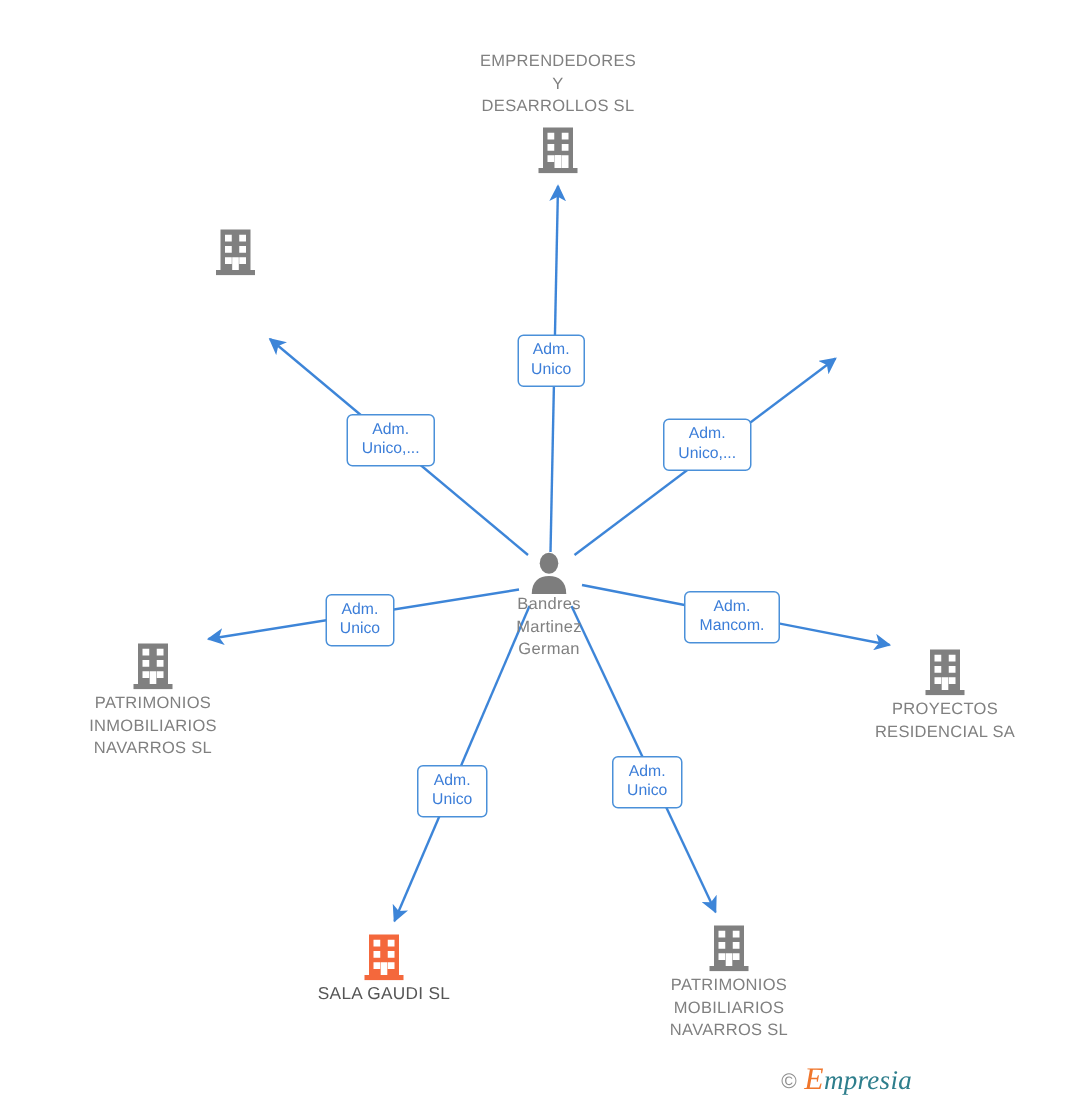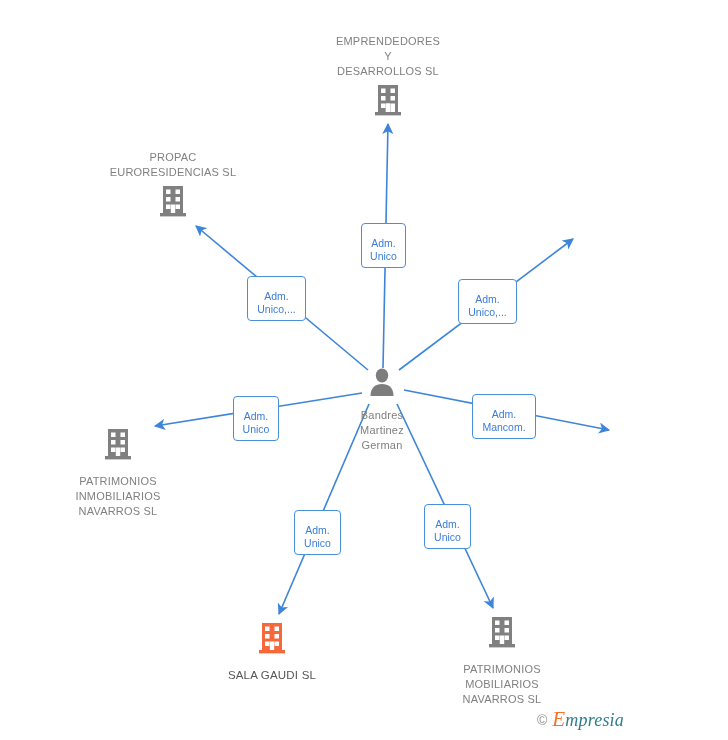--- a/index.html
+++ b/index.html
@@ -6,21 +6,21 @@
   html,body{margin:0;padding:0;}
   body{
     width:728px;height:740px;
     background:#ffffff;
     font-family:"Liberation Sans", sans-serif;
     position:relative;
     overflow:hidden;
     -webkit-font-smoothing:antialiased;
   }
   #graph{
-    position:absolute;left:16px;top:0;width:618px;height:740px;
+    position:absolute;left:0;top:0;width:618px;height:740px;
   }
   svg#edges{position:absolute;left:0;top:0;width:728px;height:740px;}
 
   
   .node{
     position:absolute;
     width:170px;
     margin-left:-85px;
     text-align:center;
     line-height:15px;
@@ -34,37 +34,37 @@
   .node.highlight .caption{
     color:#555555;
     font-weight:normal;
     font-size:11.5px;
   }
   .node .icon-wrap{
     display:flex;justify-content:center;align-items:flex-end;
     height:36px;
   }
   .node.caption-above .caption{margin-bottom:3px;}
-  .node.caption-below .caption{margin-top:12px;}
+  .node.caption-below .caption{margin-top:0;}
 
   
   .bld{color:#808080;display:block;}
   .bld.orange{color:#f4683c;}
   .person{color:#7d7d7d;display:block;}
 
   
   .elabel{
     position:absolute;
     border:1px solid #4a90d9;
     border-radius:4px;
     background:#ffffff;
     color:#3b7dd8;
     font-size:10.5px;
     line-height:13px;
-    padding:13px 6px 4px 6px;
+    padding:3px 6px 4px 6px;
     text-align:center;
     white-space:pre-line;
     box-sizing:border-box;
   }
 
   
   #watermark{
     position:absolute;right:10px;bottom:8px;
     display:flex;align-items:center;gap:5px;
     font-size:15px;
@@ -115,22 +115,20 @@
         <rect x="8" y="19.5" width="4.5" height="4.5" fill="#fff"></rect>
         <rect x="17.5" y="19.5" width="4.5" height="8.5" fill="#fff"></rect>
         <rect x="12.8" y="19.5" width="4.4" height="8.5" fill="#fff"></rect>
         <rect x="12.8" y="19.5" width="4.4" height="8.5" fill="#fff"></rect>
         <rect x="2" y="28" width="26" height="3.4" fill="currentColor"></rect>
       </svg>
     </div>
   </div>
 
   <div class="node caption-above" style="left:157px;top:150px;">
-    <div class="caption">PROPAC
-EURORESIDENCIAS SL</div>
     <div class="icon-wrap">
       <svg class="bld" width="30" height="34" viewBox="0 0 30 34" xmlns="http://www.w3.org/2000/svg">
         <rect x="5" y="1" width="20" height="27" fill="currentColor"></rect>
         <rect x="8" y="4.5" width="4.5" height="4.5" fill="#fff"></rect>
         <rect x="17.5" y="4.5" width="4.5" height="4.5" fill="#fff"></rect>
         <rect x="8" y="12" width="4.5" height="4.5" fill="#fff"></rect>
         <rect x="17.5" y="12" width="4.5" height="4.5" fill="#fff"></rect>
         <rect x="8" y="19.5" width="4.5" height="4.5" fill="#fff"></rect>
         <rect x="17.5" y="19.5" width="4.5" height="4.5" fill="#fff"></rect>
         <rect x="12.8" y="19.5" width="4.4" height="8.5" fill="#fff"></rect>
@@ -152,20 +150,37 @@
         <rect x="17.5" y="19.5" width="4.5" height="4.5" fill="#fff"></rect>
         <rect x="12.8" y="19.5" width="4.4" height="8.5" fill="#fff"></rect>
         <rect x="2" y="28" width="26" height="3.4" fill="currentColor"></rect>
       </svg>
     </div>
     <div class="caption">PATRIMONIOS
 INMOBILIARIOS
 NAVARROS SL</div>
   </div>
 
+  <div class="node caption-below" style="left:630px;top:430px;">
+    <div class="icon-wrap">
+      <svg class="bld" width="30" height="34" viewBox="0 0 30 34" xmlns="http://www.w3.org/2000/svg">
+        <rect x="5" y="1" width="20" height="27" fill="currentColor"></rect>
+        <rect x="8" y="4.5" width="4.5" height="4.5" fill="#fff"></rect>
+        <rect x="17.5" y="4.5" width="4.5" height="4.5" fill="#fff"></rect>
+        <rect x="8" y="12" width="4.5" height="4.5" fill="#fff"></rect>
+        <rect x="17.5" y="12" width="4.5" height="4.5" fill="#fff"></rect>
+        <rect x="8" y="19.5" width="4.5" height="4.5" fill="#fff"></rect>
+        <rect x="17.5" y="19.5" width="4.5" height="4.5" fill="#fff"></rect>
+        <rect x="12.8" y="19.5" width="4.4" height="8.5" fill="#fff"></rect>
+        <rect x="2" y="28" width="26" height="3.4" fill="currentColor"></rect>
+      </svg>
+    </div>
+    <div class="caption">PROYECTOS
+RESIDENCIAL SA</div>
+  </div>
 
   <div class="node caption-below highlight" style="left:256px;top:620px;">
     <div class="icon-wrap">
       <svg class="bld orange" width="30" height="34" viewBox="0 0 30 34" xmlns="http://www.w3.org/2000/svg">
         <rect x="5" y="1" width="20" height="27" fill="currentColor"></rect>
         <rect x="8" y="4.5" width="4.5" height="4.5" fill="#fff"></rect>
         <rect x="17.5" y="4.5" width="4.5" height="4.5" fill="#fff"></rect>
         <rect x="8" y="12" width="4.5" height="4.5" fill="#fff"></rect>
         <rect x="17.5" y="12" width="4.5" height="4.5" fill="#fff"></rect>
         <rect x="8" y="19.5" width="4.5" height="4.5" fill="#fff"></rect>

